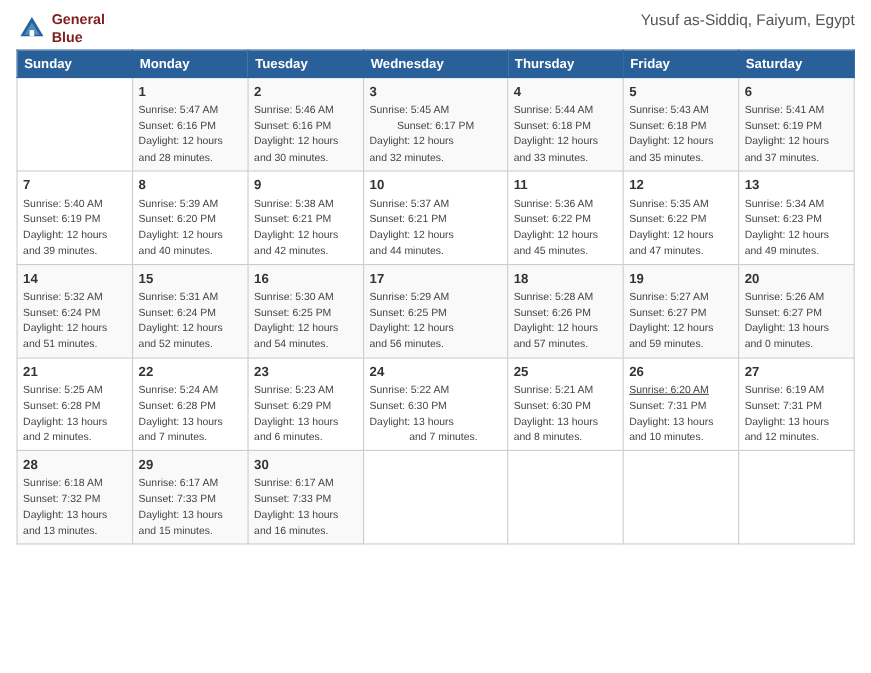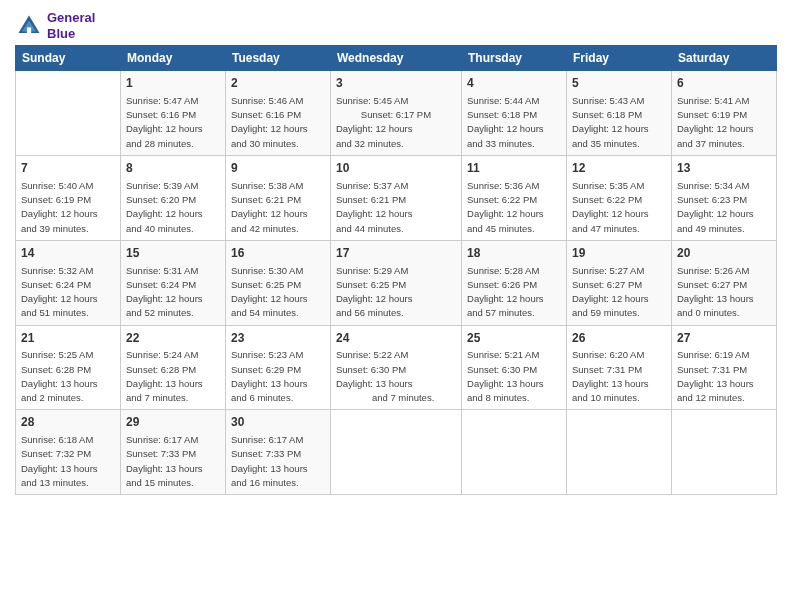--- a/index.html
+++ b/index.html
@@ -22,21 +22,21 @@
       align-items: flex-start;
       margin-bottom: 4px;
     }
     .logo {
       display: flex;
       align-items: center;
     }
     .logo-text {
       font-size: 13px;
       font-weight: bold;
-      color: #4c1d95;
+      color: #7f1d1d;
       line-height: 1.2;
     }
     .logo-icon {
       width: 28px;
       height: 28px;
       margin-right: 4px;
     }
     .title-block {
       text-align: right;
     }
@@ -103,20 +103,21 @@
         <polygon points="20,5 35,30 5,30" fill="#2a6099"></polygon>
         <polygon points="20,12 30,28 10,28" fill="#4a8cc4"></polygon>
         <rect x="17" y="22" width="6" height="8" fill="#fff"></rect>
       </svg>
       <div class="logo-text">
         <div>General</div>
         <div>Blue</div>
       </div>
     </div>
     <div class="title-block">
+      <h2>Yusuf as-Siddiq, Faiyum, Egypt</h2>
     </div>
   </div>
 
   <table>
     <thead>
       <tr>
       <th>Sunday</th>
           <th>Monday</th>
           <th>Tuesday</th>
           <th>Wednesday</th>
@@ -355,21 +356,21 @@
             <div class="info">
               <span style="display: block;">Sunrise: 5:21 AM</span>
               <span style="display: block;">Sunset: 6:30 PM</span>
               <span style="display: block;">Daylight: 13 hours</span>
               <span style="display: block;">and 8 minutes.</span>
             </div>
           </td>
           <td>
             <span class="day-num">26</span>
             <div class="info">
-              <span style="display: block;">Sunrise: 6:20 AM</span>
+              <span style="display: block; text-decoration: underline;">Sunrise: 6:20 AM</span>
               <span style="display: block;">Sunset: 7:31 PM</span>
               <span style="display: block;">Daylight: 13 hours</span>
               <span style="display: block;">and 10 minutes.</span>
             </div>
           </td>
           <td>
             <span class="day-num">27</span>
             <div class="info">
               <span style="display: block;">Sunrise: 6:19 AM</span>
               <span style="display: block;">Sunset: 7:31 PM</span>

